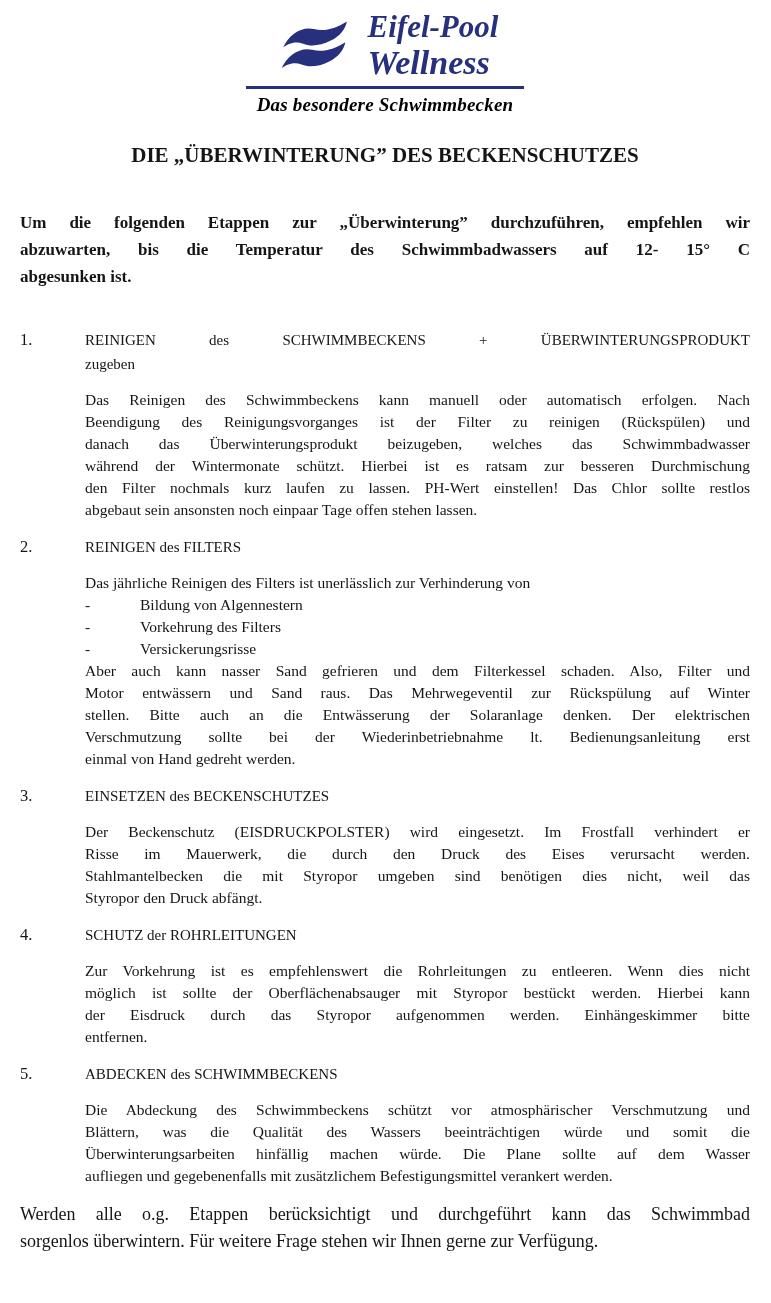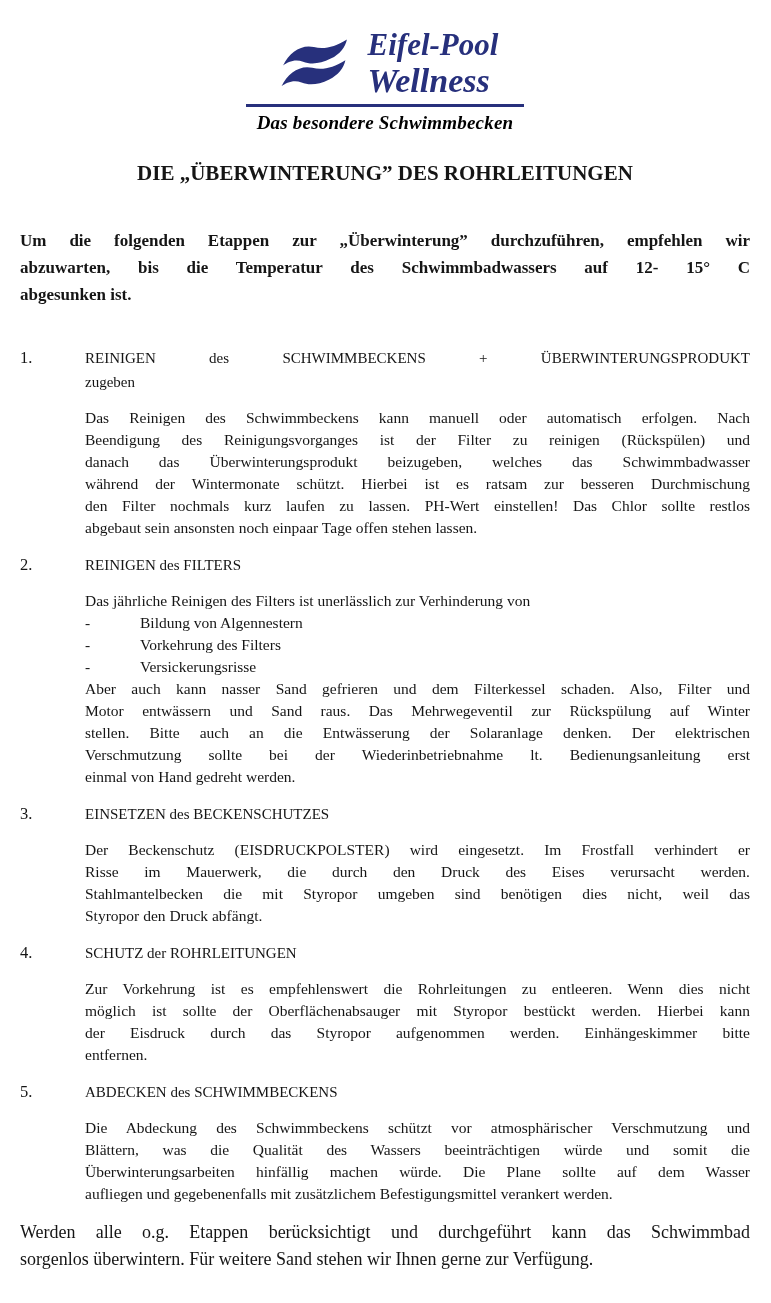--- a/index.html
+++ b/index.html
@@ -1,21 +1,21 @@
 <!DOCTYPE html>
 <html lang="de"><head>
 <meta charset="utf-8">
 <style>
   html,body{margin:0;padding:0;}
   body{
     width:771px;height:1303px;background:#ffffff;
     font-family:"Liberation Serif","DejaVu Serif",serif;
     color:#151515;overflow:hidden;
   }
-  .page{padding:28px 21px 0 20px;box-sizing:border-box;width:771px;height:1303px;}
+  .page{padding:10px 21px 0 20px;box-sizing:border-box;width:771px;height:1303px;}
 
   
   .logo{width:278px;margin:0 auto;}
   .logo-top{display:flex;align-items:center;justify-content:center;gap:10px;}
   .wave-svg{width:86px;height:60px;flex:none;}
   .brand{font-style:italic;font-weight:bold;text-align:left;}
   .brand-1{font-size:31px;line-height:34px;}
   .brand-2{font-size:34px;line-height:37px;}
   .logo-rule{height:3px;margin-top:5px;}
   .tagline{font-weight:bold;font-style:italic;font-size:19px;line-height:23px;margin-top:4px;text-align:center;letter-spacing:.2px;}
@@ -50,21 +50,21 @@
       </svg>
       <div class="brand" style="color: rgb(39, 48, 124);">
         <div class="brand-1">Eifel-Pool</div>
         <div class="brand-2">Wellness</div>
       </div>
     </div>
     <div class="logo-rule" style="background: rgb(39, 48, 124);"></div>
     <div class="tagline" style="color: #000000;">Das besondere Schwimmbecken</div>
   </header>
 
-  <h1 class="title">DIE „ÜBERWINTERUNG” DES ROHRLEITUNGEN</h1>
+  <h1 class="title">DIE „ÜBERWINTERUNG” DES BECKENSCHUTZES</h1>
 
   <div class="intro">
       <div class="jline spread">Um die folgenden Etappen zur „Überwinterung” durchzuführen, empfehlen wir</div>
       <div class="jline spread">abzuwarten, bis die Temperatur des Schwimmbadwassers auf 12- 15° C</div>
       <div class="jline">abgesunken ist.</div>
     </div>
 
   <main class="sections">
   <section class="section">
     <div class="sec-head">
@@ -166,17 +166,17 @@
             <div class="jline spread">Blättern, was die Qualität des Wassers beeinträchtigen würde und somit die</div>
             <div class="jline spread">Überwinterungsarbeiten hinfällig machen würde. Die Plane sollte auf dem Wasser</div>
             <div class="jline">aufliegen und gegebenenfalls mit zusätzlichem Befestigungsmittel verankert werden.</div>
           </div>
         </div>
   </section>
 </main>
 
   <div class="closing">
       <div class="jline spread">Werden alle o.g. Etappen berücksichtigt und durchgeführt kann das Schwimmbad</div>
-      <div class="jline">sorgenlos überwintern. Für weitere Sand stehen wir Ihnen gerne zur Verfügung.</div>
+      <div class="jline">sorgenlos überwintern. Für weitere Frage stehen wir Ihnen gerne zur Verfügung.</div>
     </div>
 
 
 </div>
 
 </body></html>

